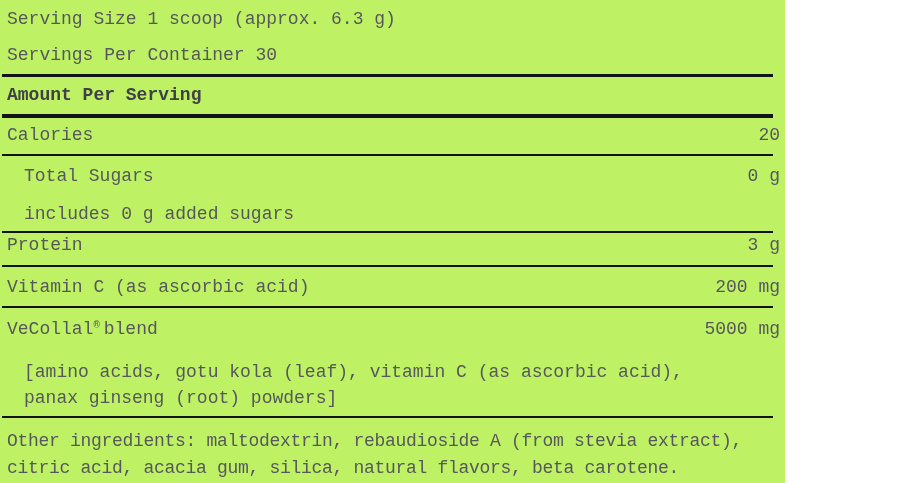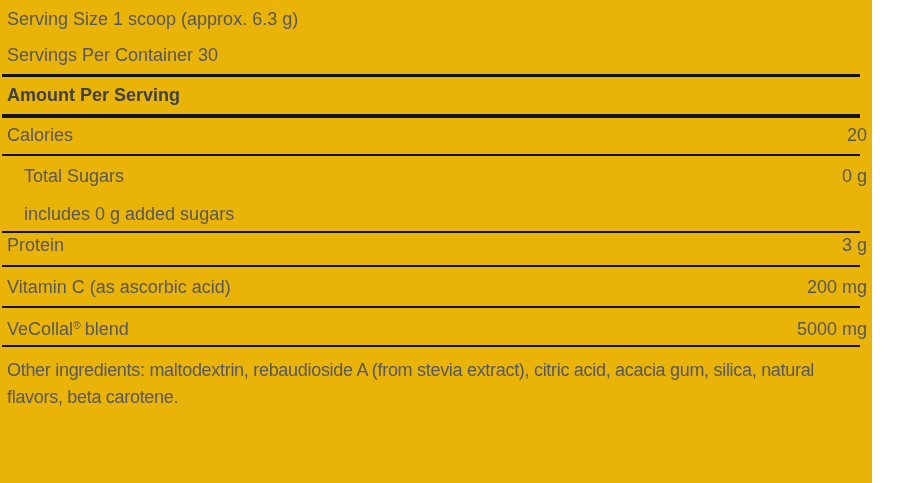--- a/index.html
+++ b/index.html
@@ -1,21 +1,21 @@
 <!DOCTYPE html>
 <html><head>
 <meta charset="utf-8">
 <style>
   html, body { margin: 0; padding: 0; background: #ffffff; }
   .panel {
     position: relative;
-    width: 872px;
+    width: 785px;
     height: 483px;
-    background: #eab308;
-    font-family: Liberation Sans, sans-serif;
+    background: #bef264;
+    font-family: Liberation Mono, monospace;
     font-size: 18px;
     line-height: 21px;
     color: #56585c;
     overflow: hidden;
     box-sizing: border-box;
   }
   .txt { padding-left: 7px; }
   .serving-size { padding-top: 9px; }
   .servings-per { margin-top: 15px; }
   .rule {
@@ -113,18 +113,19 @@
     <span>200 mg</span>
   </div>
 
   <div class="rule rule-f"></div>
 
   <div class="row r-vecollal">
     <span><span>VeCollal</span><span class="reg">®</span><span class="rest">blend</span></span>
     <span>5000 mg</span>
   </div>
 
+  <div class="blend-detail">[amino acids, gotu kola (leaf), vitamin C (as ascorbic acid), panax ginseng (root) powders]</div>
 
   <div class="rule rule-g"></div>
 
   <div class="other">Other ingredients: maltodextrin, rebaudioside A (from stevia extract), citric acid, acacia gum, silica, natural flavors, beta carotene.</div>
 
 </div>
 
 </body></html>

